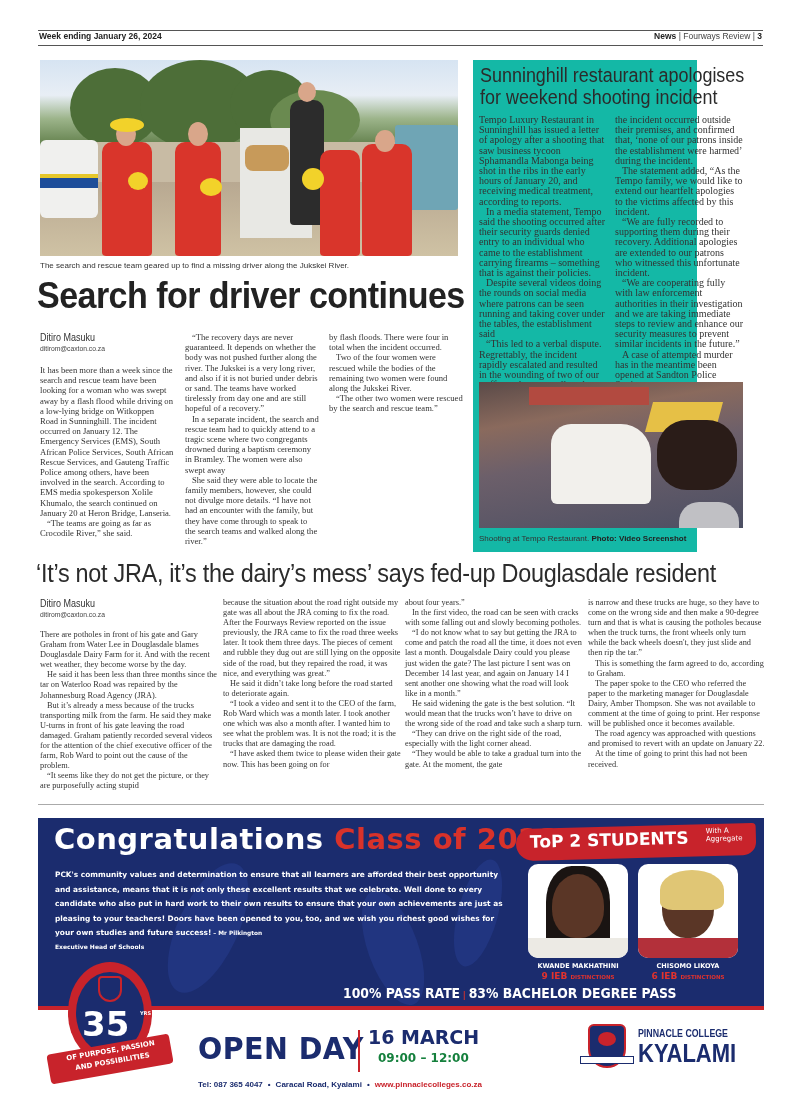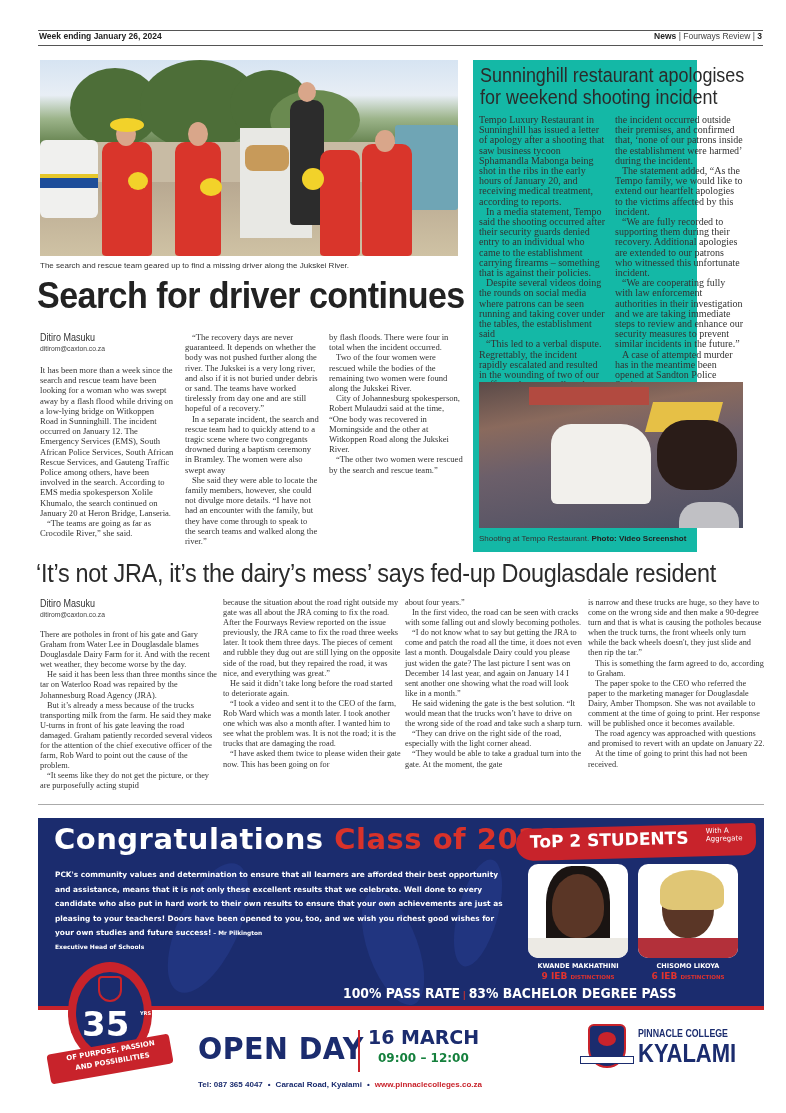--- a/index.html
+++ b/index.html
@@ -175,21 +175,20 @@
   </div>
 </div>
 <div class="abs story1-c2 col">
   <p>“The recovery days are never guaranteed. It depends on whether the body was not pushed further along the river. The Jukskei is a very long river, and also if it is not buried under debris or sand. The teams have worked tirelessly from day one and are still hopeful of a recovery.”</p>
   <p>In a separate incident, the search and rescue team had to quickly attend to a tragic scene where two congregants drowned during a baptism ceremony in Bramley. The women were also swept away</p>
   <p>She said they were able to locate the family members, however, she could not divulge more details. “I have not had an encounter with the family, but they have come through to speak to the search teams and walked along the river.”</p>
 </div>
 <div class="abs story1-c3 col">
   <p class="first">by flash floods. There were four in total when the incident occurred.</p>
   <p>Two of the four women were rescued while the bodies of the remaining two women were found along the Jukskei River.</p>
-  <p>City of Johannesburg spokesperson, Robert Mulaudzi said at the time, “One body was recovered in Morningside and the other at Witkoppen Road along the Jukskei River.</p>
   <p>“The other two women were rescued by the search and rescue team.”</p>
 </div>
 
 <div class="abs sidebox">
   <div class="title">
     <div>Sunninghill restaurant  apologises</div>
     <div>for weekend shooting incident</div>
   </div>
   <div class="sc1 col">
     <p class="first">Tempo Luxury Restaurant in Sunninghill has issued a letter of apology after a shooting that saw business tycoon Sphamandla Mabonga being shot in the ribs in the early hours of January 20, and receiving medical treatment, according to reports.</p>

